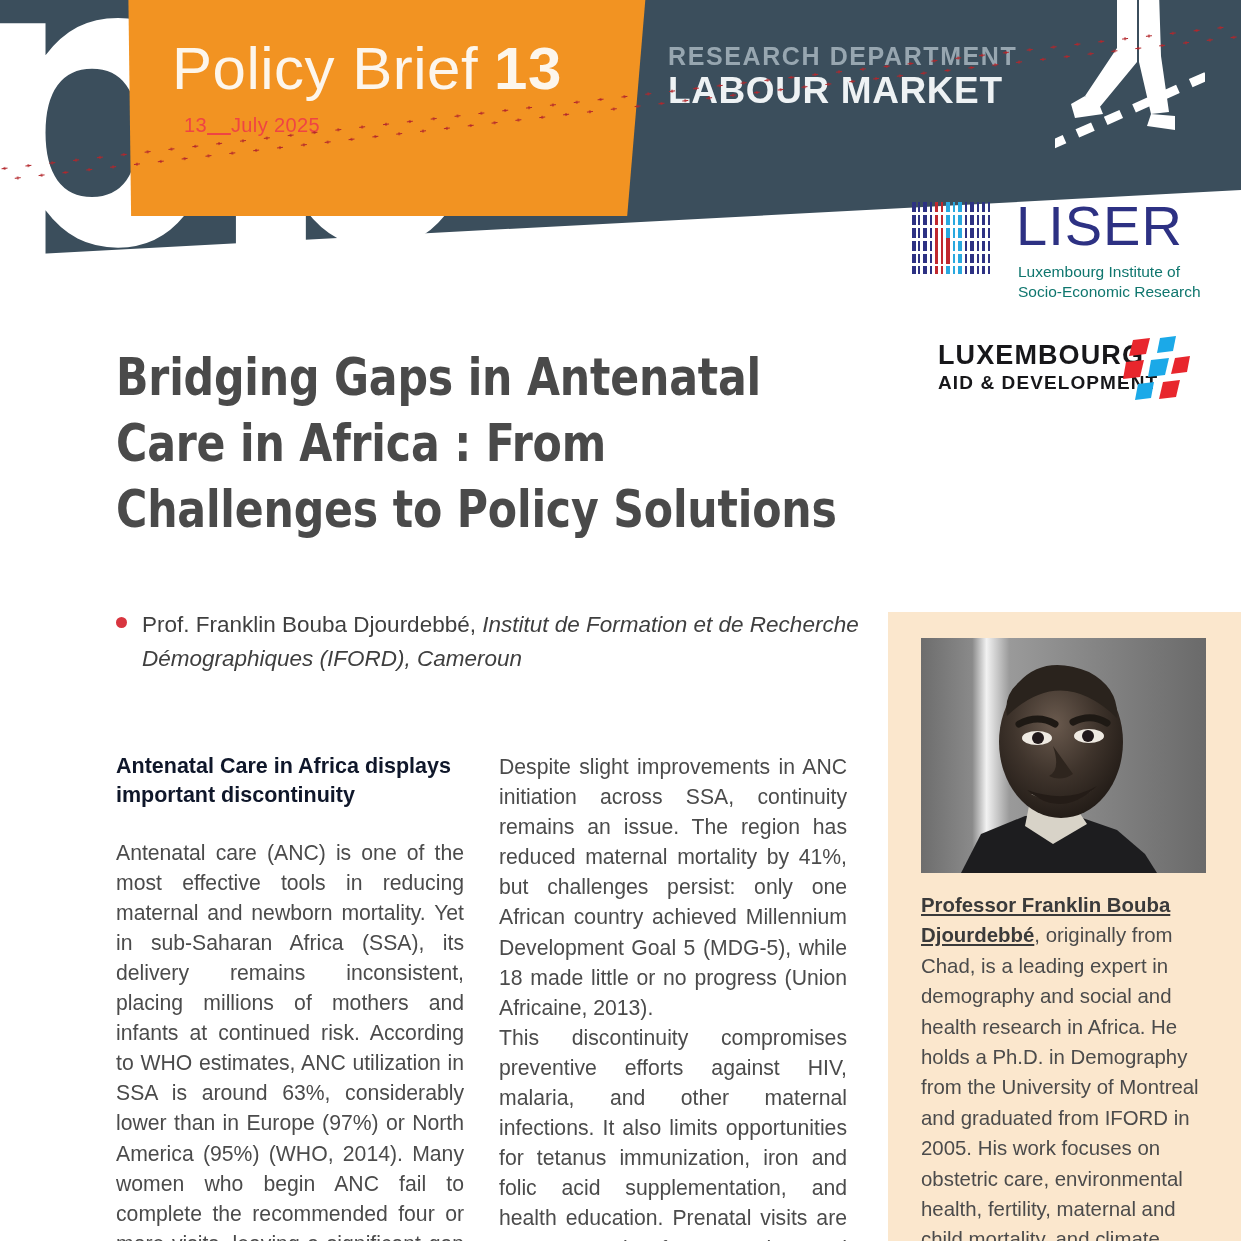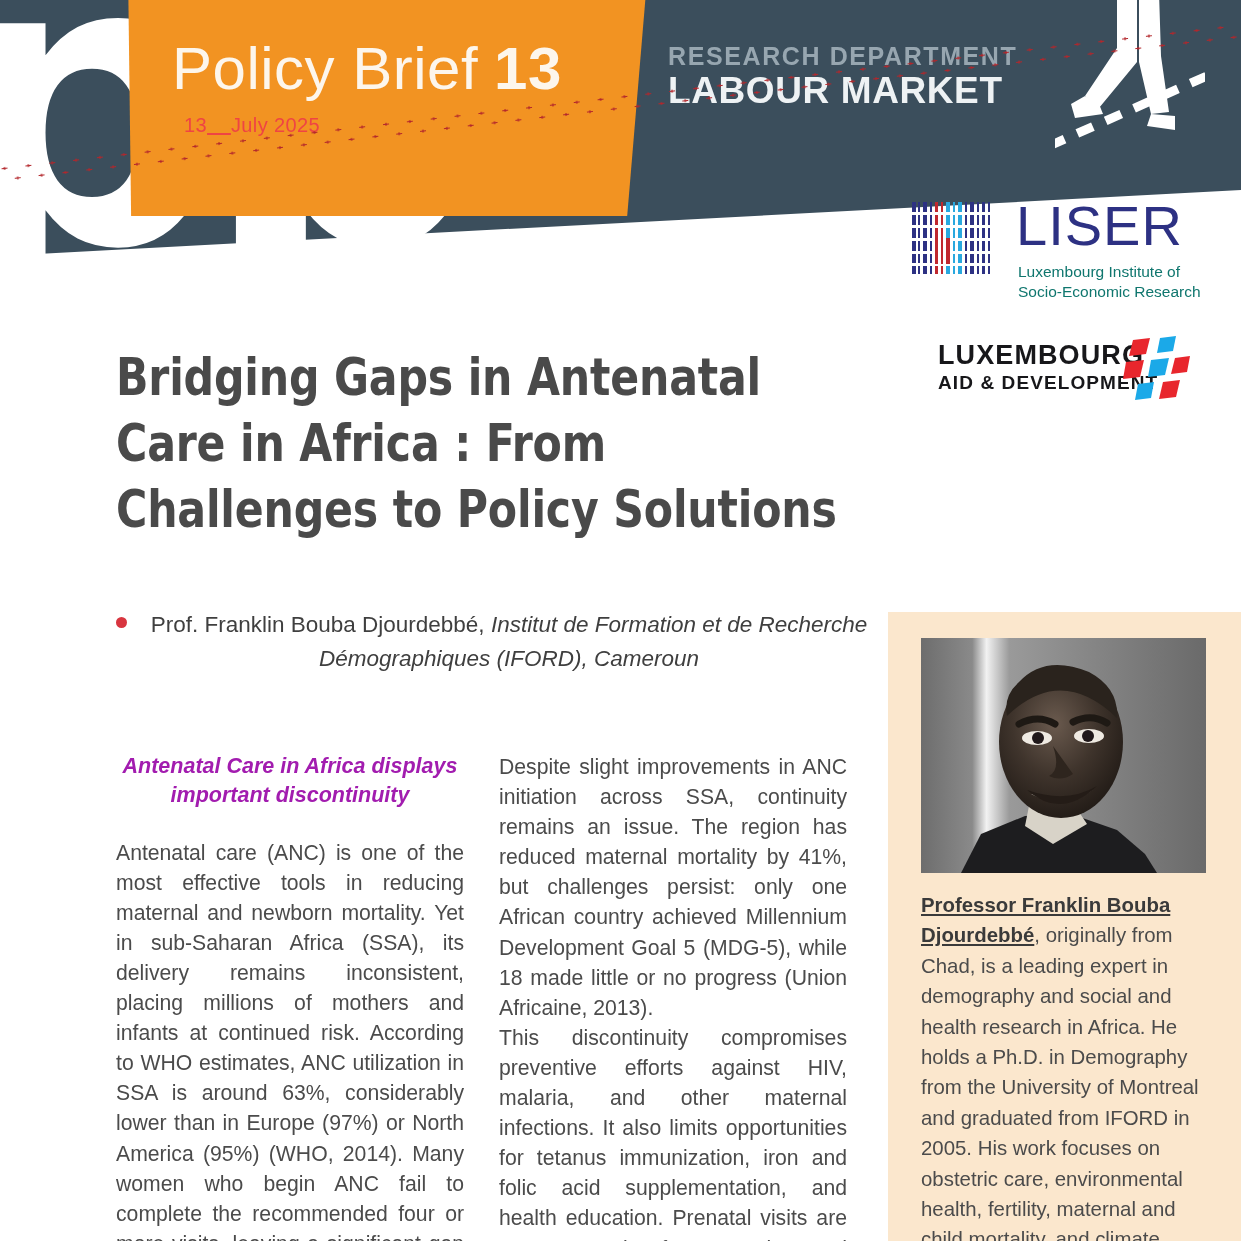--- a/index.html
+++ b/index.html
@@ -220,21 +220,20 @@
 
   
   .author-line {
     position: absolute;
     top: 608px;
     left: 116px;
     width: 760px;
     font-size: 22.5px;
     line-height: 1.52;
     color: #3f3f3f;
-    text-align: center;
   }
   .author-bullet {
     position: absolute;
     top: 9px; left: 0;
     width: 11px; height: 11px;
     border-radius: 50%;
     background: #d8353f;
   }
   .author-text { display: block; padding-left: 26px; }
   .author-text i { font-style: italic; }
@@ -249,24 +248,23 @@
     color: #4b4b4b;
     text-align: justify;
   }
   .col-left  { left: 116px; }
   .col-mid   { left: 499px; }
 
   .col h3 {
     font-size: 21.5px;
     font-weight: 700;
     line-height: 1.34;
-    color: #a21caf;
+    color: #0f172a;
     margin-bottom: 28px;
-    text-align: center;
-    font-style: italic;
+    text-align: left;
   }
   .col p { }
   .col p:last-child { margin-bottom: 0; }
 
   
   .sidebar {
     position: absolute;
     top: 612px;
     left: 888px;
     width: 353px;

